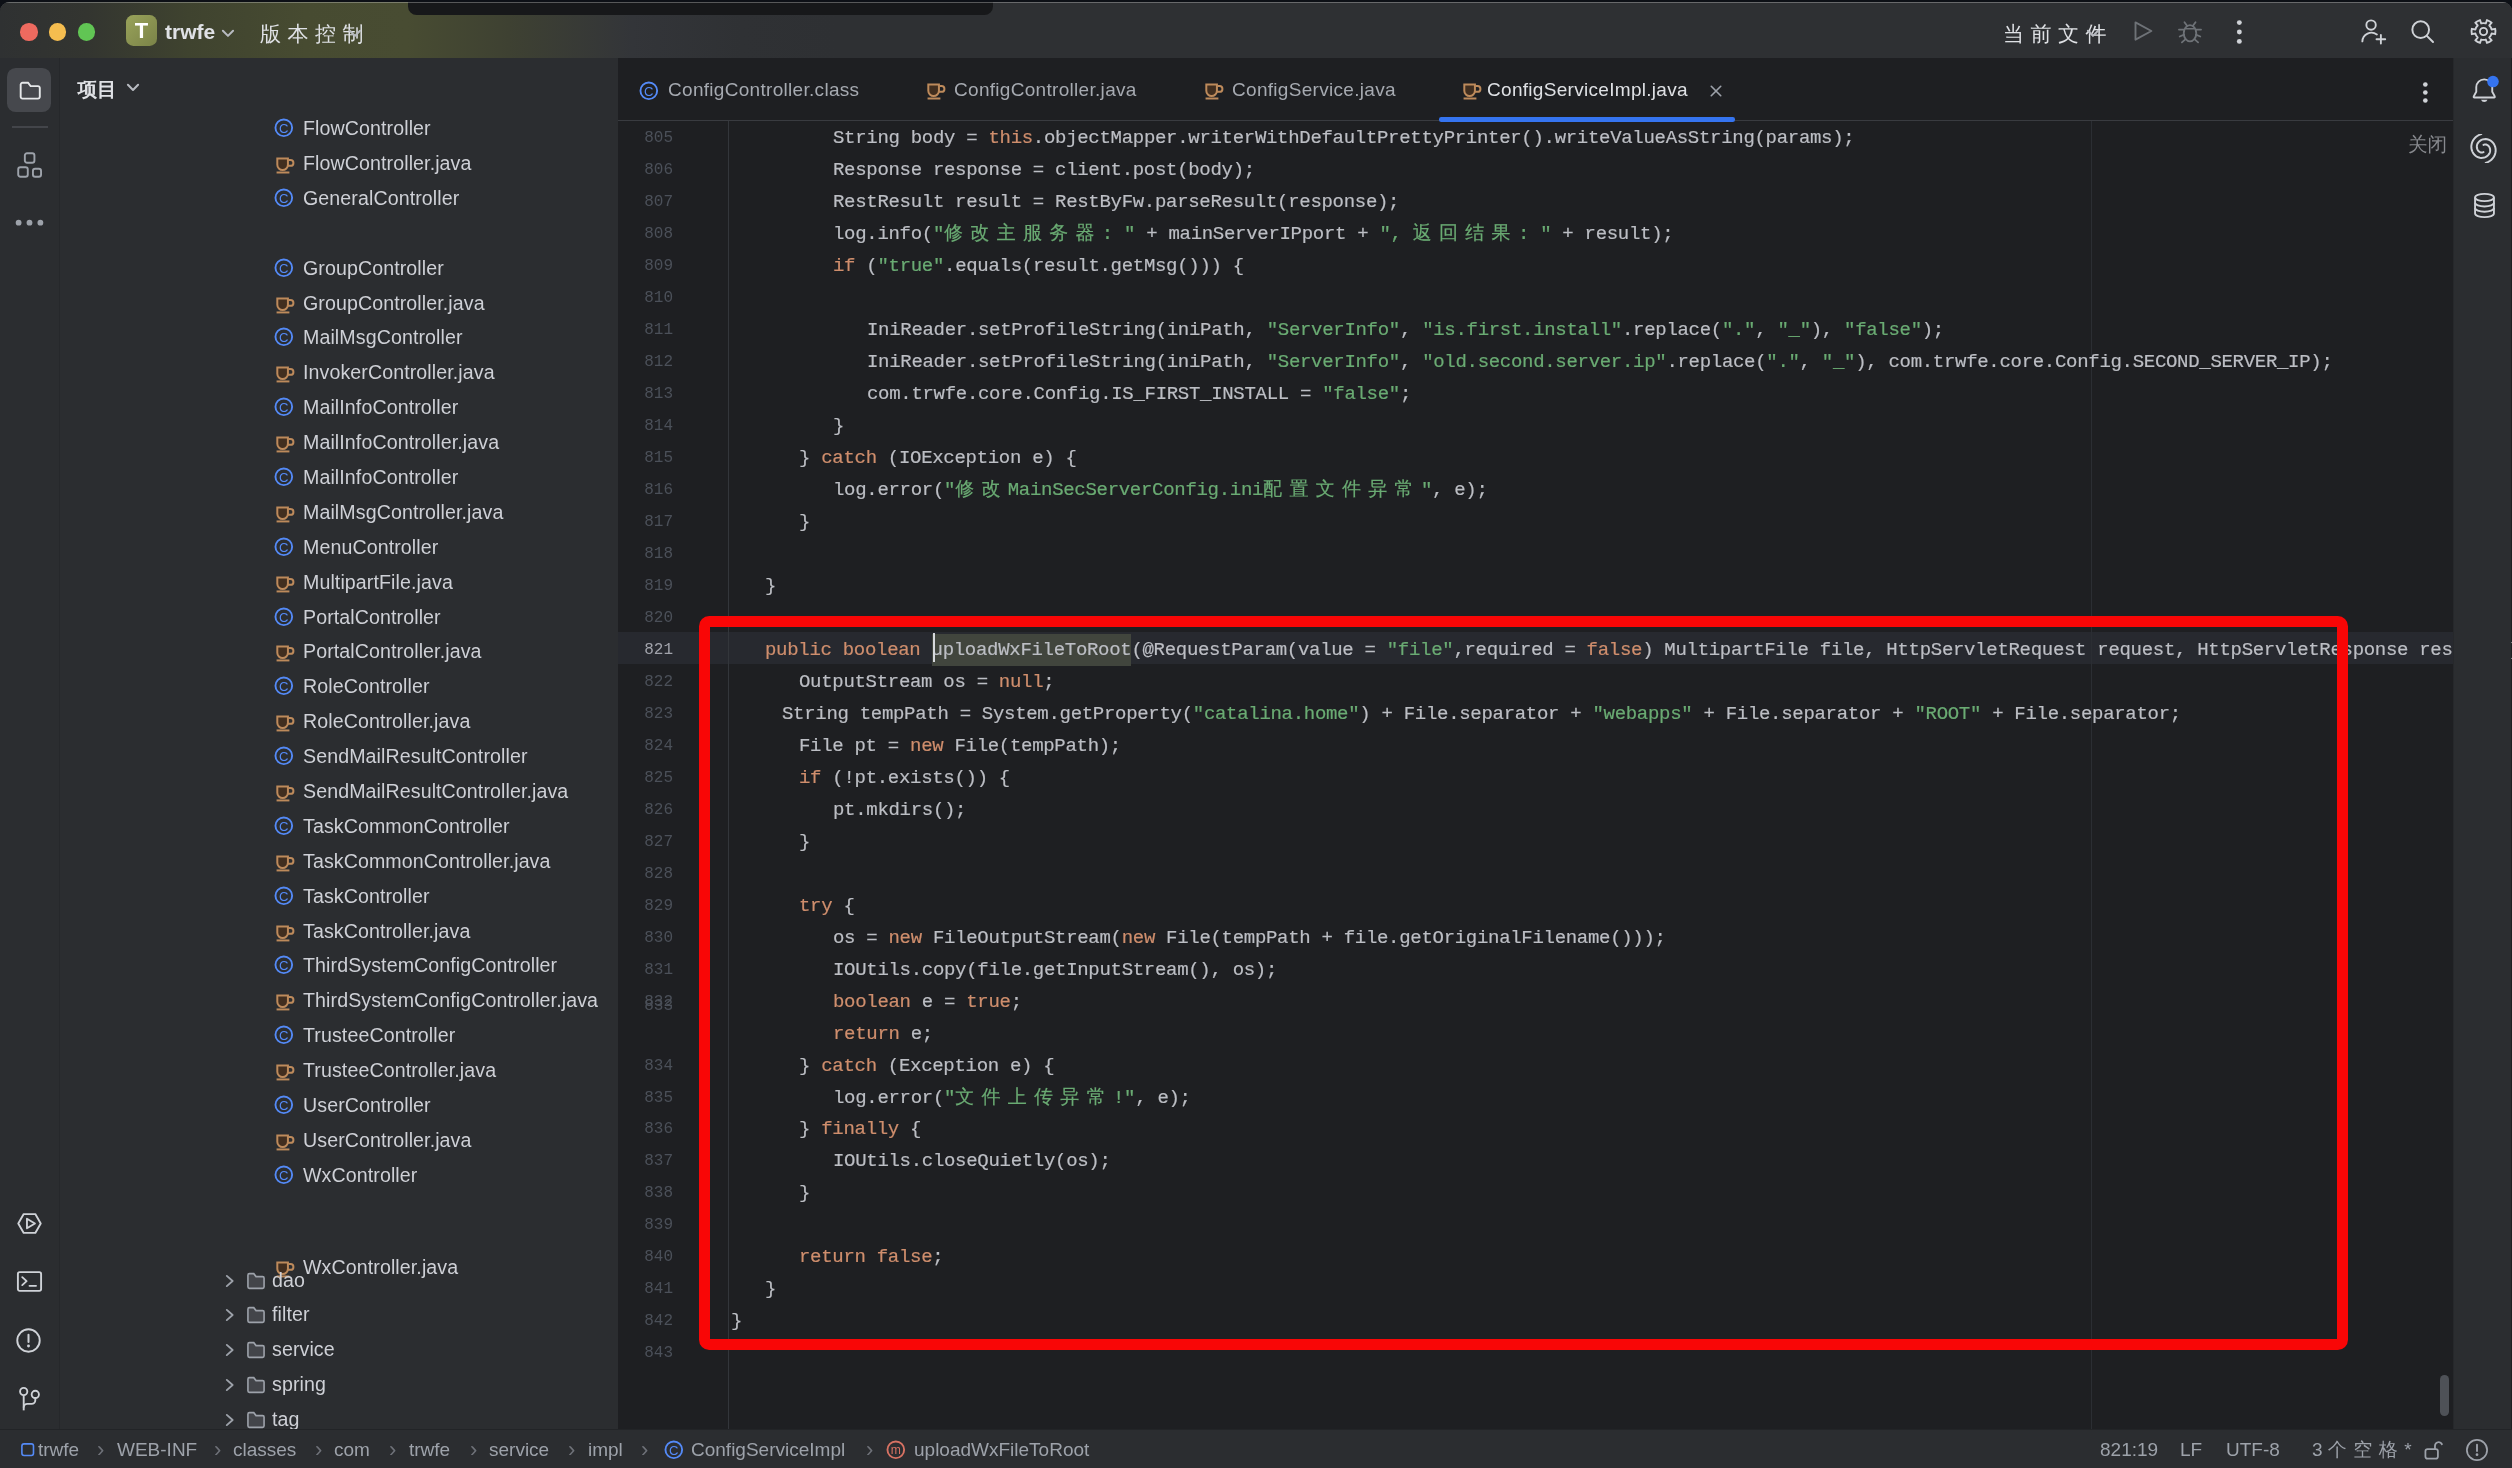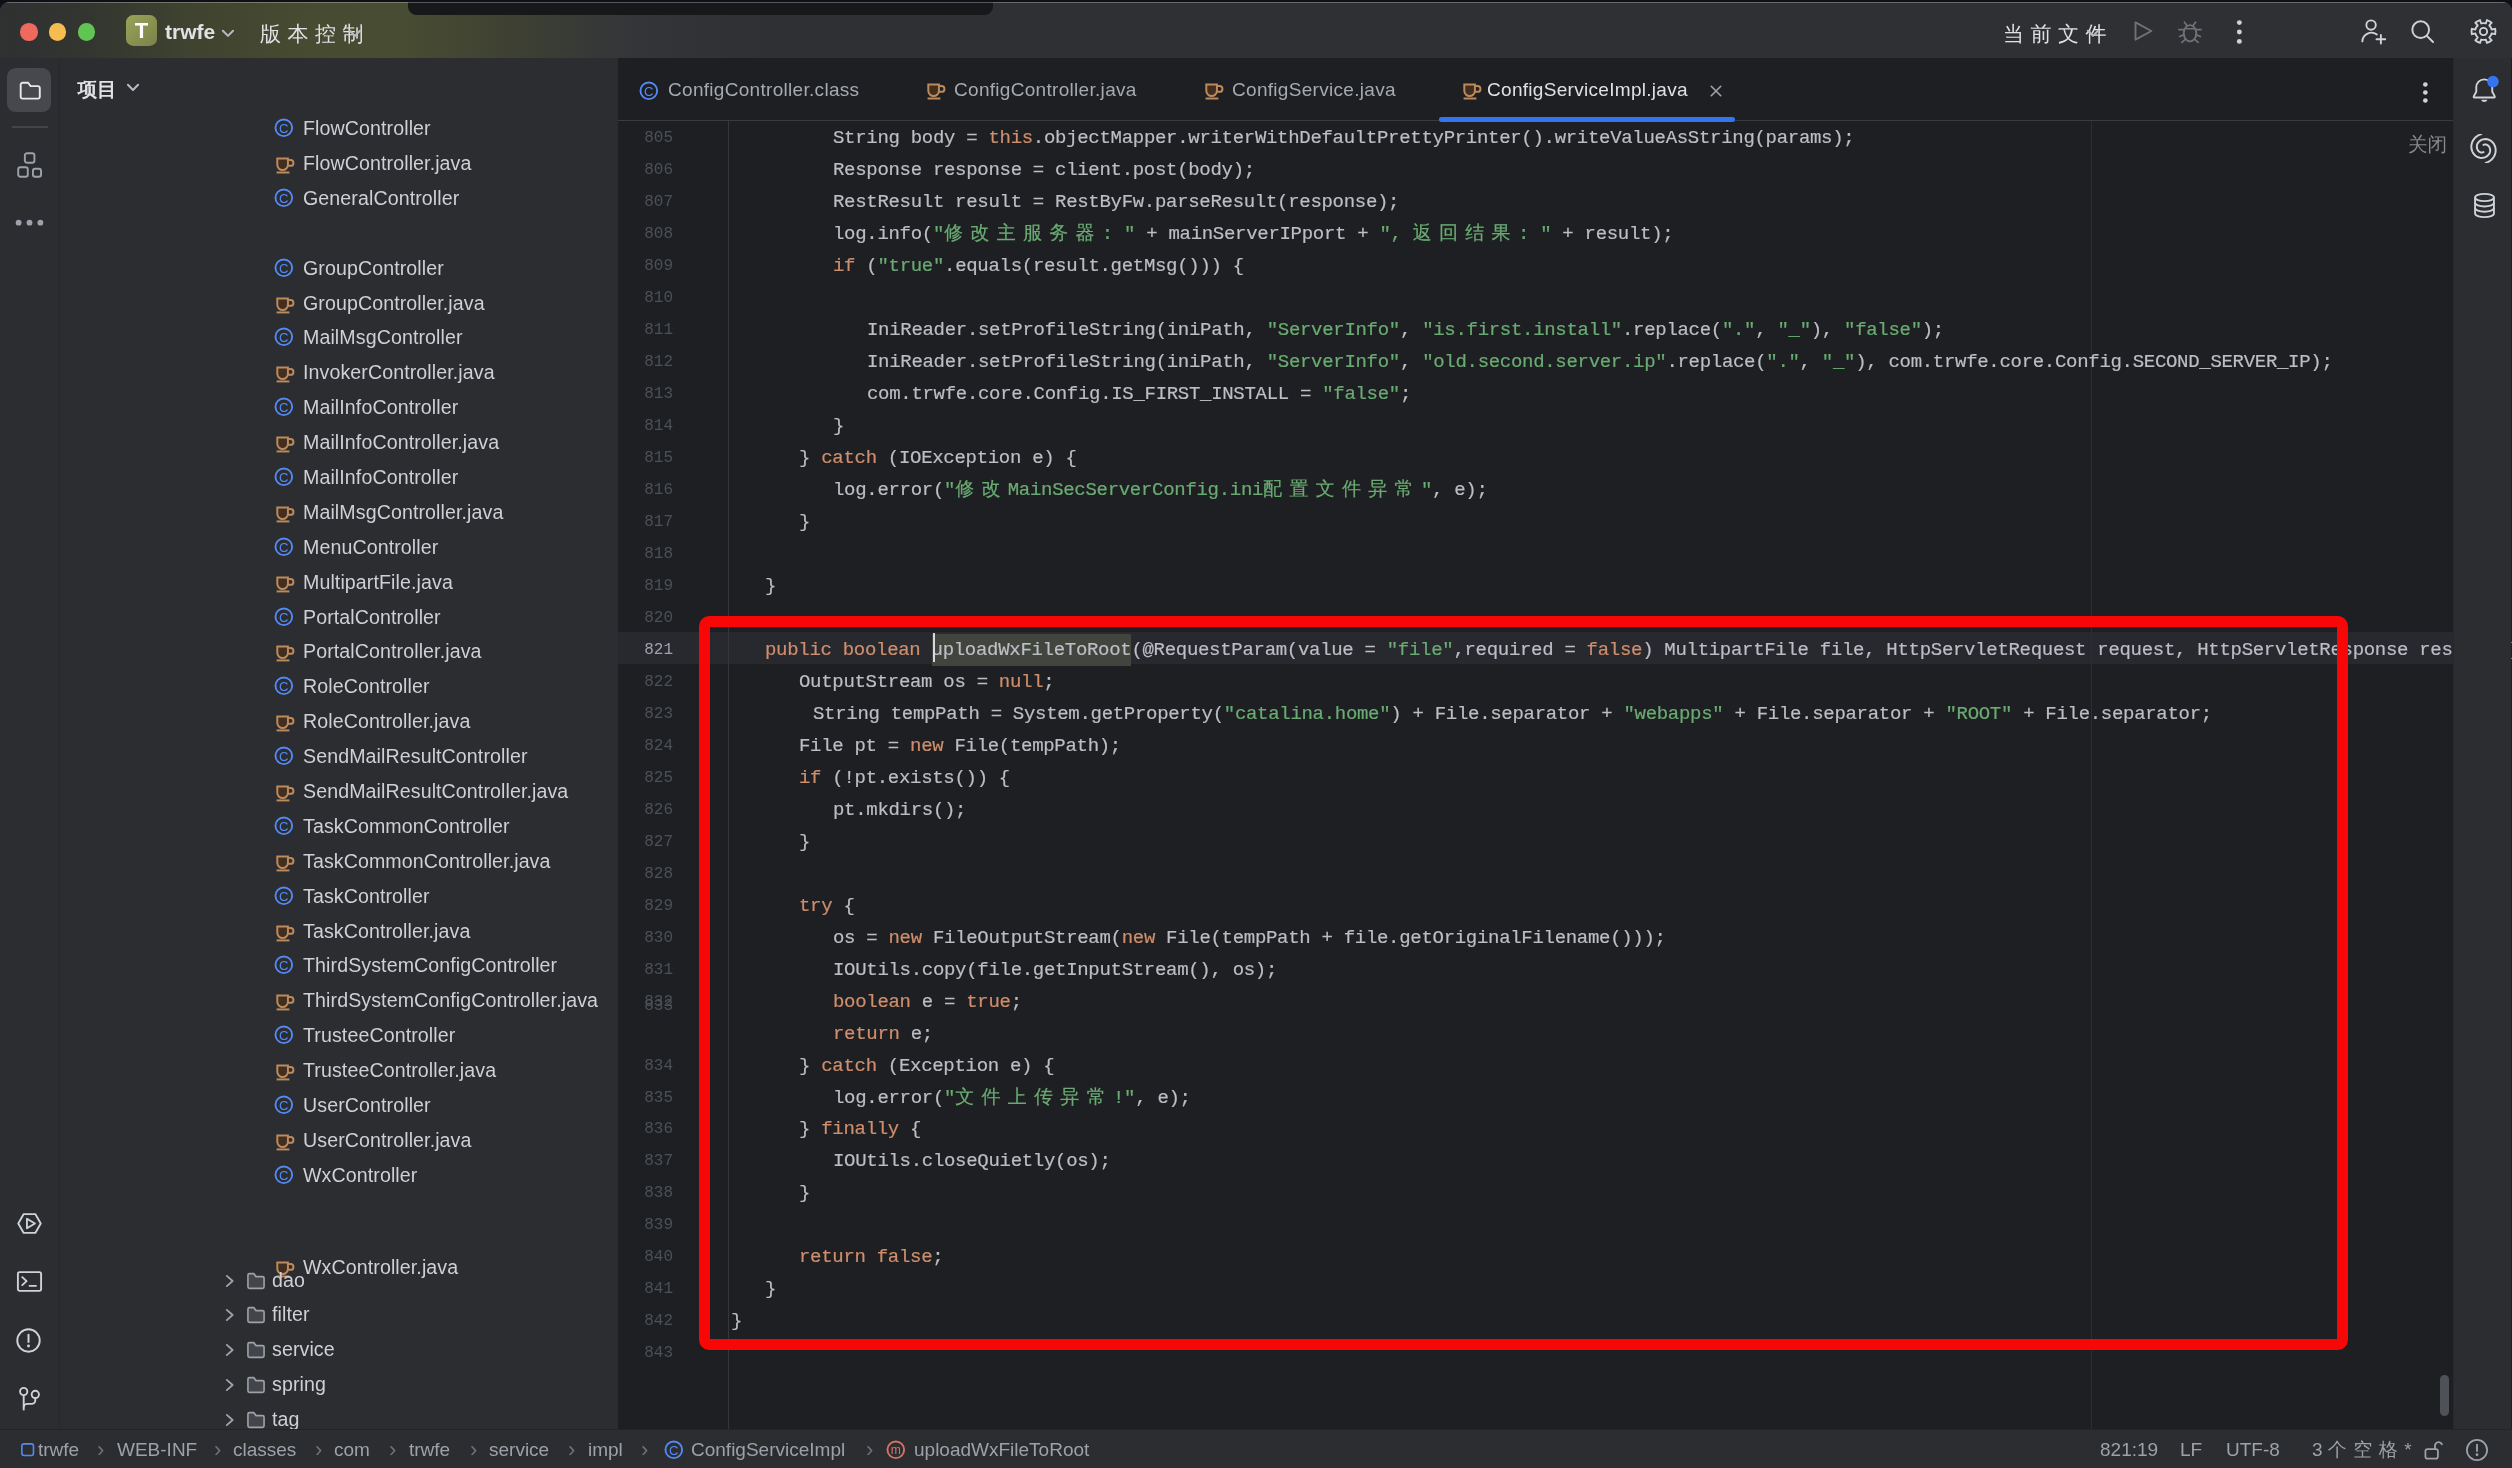--- a/index.html
+++ b/index.html
@@ -625,21 +625,21 @@
 <div class="cl" style="top:256px;left:249px">IniReader.setProfileString(iniPath, <span class="s">"ServerInfo"</span>, <span class="s">"is.first.install"</span>.replace(<span class="s">"."</span>, <span class="s">"_"</span>), <span class="s">"false"</span>);</div>
 <div class="cl" style="top:288px;left:249px">IniReader.setProfileString(iniPath, <span class="s">"ServerInfo"</span>, <span class="s">"old.second.server.ip"</span>.replace(<span class="s">"."</span>, <span class="s">"_"</span>), com.trwfe.core.Config.SECOND_SERVER_IP);</div>
 <div class="cl" style="top:320px;left:249px">com.trwfe.core.Config.IS_FIRST_INSTALL = <span class="s">"false"</span>;</div>
 <div class="cl" style="top:352px;left:215px">}</div>
 <div class="cl" style="top:384px;left:181px">} <span class="k">catch</span> (IOException e) {</div>
 <div class="cl" style="top:416px;left:215px">log.error(<span class="s">"<span class="cjk">修改</span>MainSecServerConfig.ini<span class="cjk">配置文件异常</span>"</span>, e);</div>
 <div class="cl" style="top:448px;left:181px">}</div>
 <div class="cl" style="top:512px;left:147px">}</div>
 <div class="cl" style="top:576px;left:147px"><span class="k">public</span> <span class="k">boolean</span> <span id="mname">uploadWxFileToRoot</span>(@RequestParam(value = <span class="s">"file"</span>,required = <span class="k">false</span>) MultipartFile file, HttpServletRequest request, HttpServletResponse response) {</div>
 <div class="cl" style="top:608px;left:181px">OutputStream os = <span class="k">null</span>;</div>
-<div class="cl" style="top:640px;left:195px">String tempPath = System.getProperty(<span class="s">"catalina.home"</span>) + File.separator + <span class="s">"webapps"</span> + File.separator + <span class="s">"ROOT"</span> + File.separator;</div>
+<div class="cl" style="top:640px;left:164px">String tempPath = System.getProperty(<span class="s">"catalina.home"</span>) + File.separator + <span class="s">"webapps"</span> + File.separator + <span class="s">"ROOT"</span> + File.separator;</div>
 <div class="cl" style="top:672px;left:181px">File pt = <span class="k">new</span> File(tempPath);</div>
 <div class="cl" style="top:704px;left:181px"><span class="k">if</span> (!pt.exists()) {</div>
 <div class="cl" style="top:736px;left:215px">pt.mkdirs();</div>
 <div class="cl" style="top:768px;left:181px">}</div>
 <div class="cl" style="top:832px;left:181px"><span class="k">try</span> {</div>
 <div class="cl" style="top:864px;left:215px">os = <span class="k">new</span> FileOutputStream(<span class="k">new</span> File(tempPath + file.getOriginalFilename()));</div>
 <div class="cl" style="top:896px;left:215px">IOUtils.copy(file.getInputStream(), os);</div>
 <div class="cl" style="top:928px;left:215px"><span class="k">boolean</span> e = <span class="k">true</span>;</div>
 <div class="cl" style="top:960px;left:215px"><span class="k">return</span> e;</div>
 <div class="cl" style="top:992px;left:181px">} <span class="k">catch</span> (Exception e) {</div>

